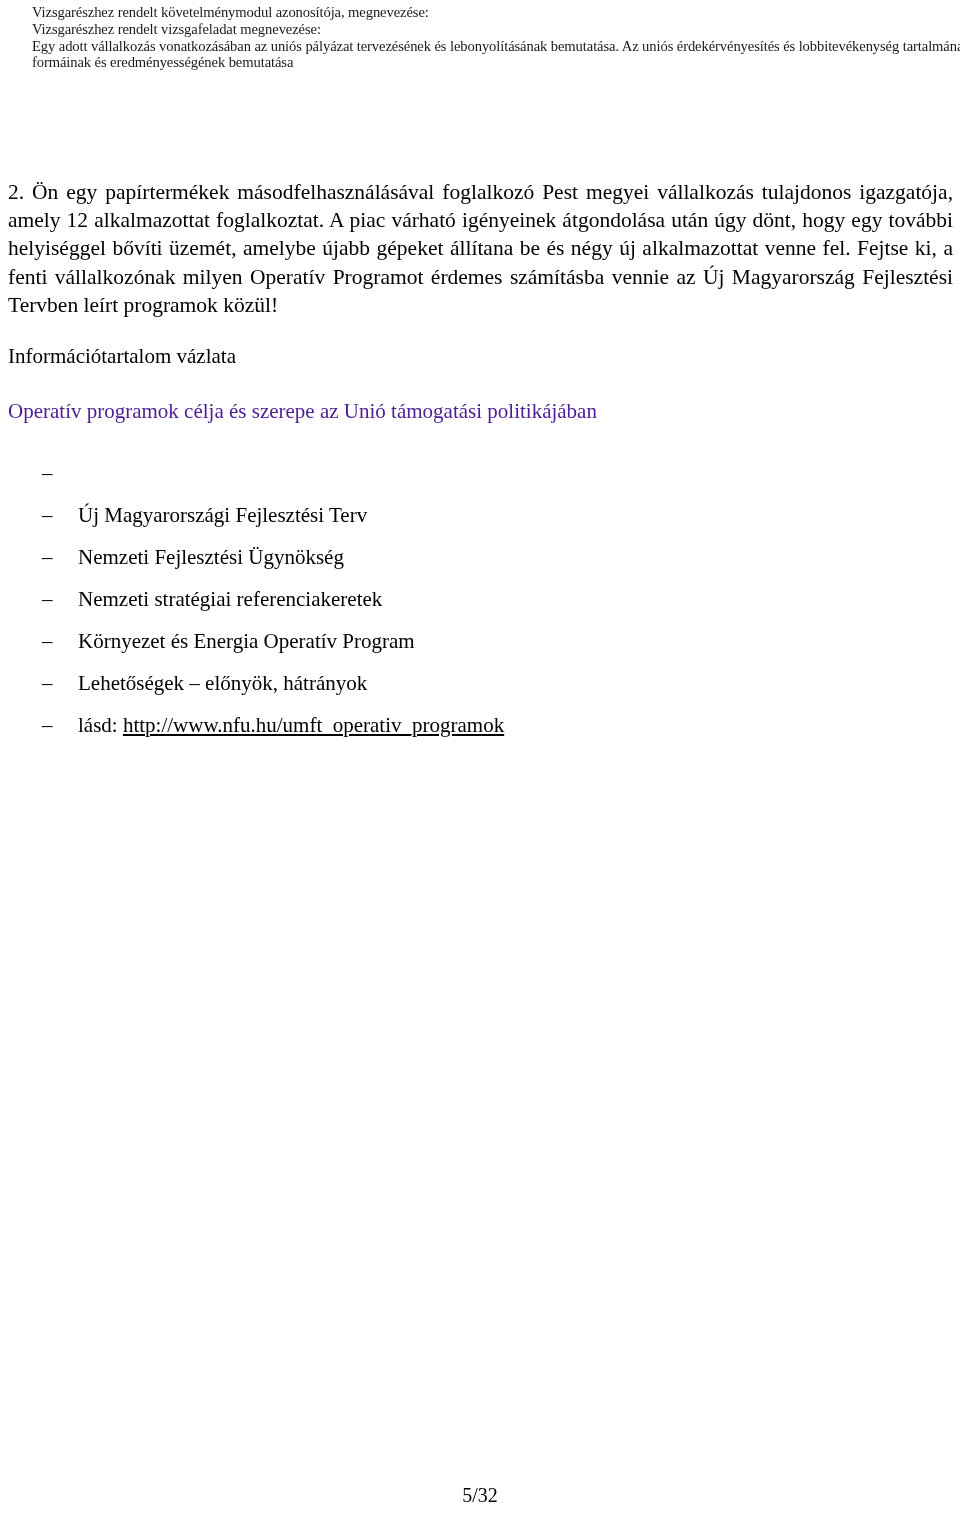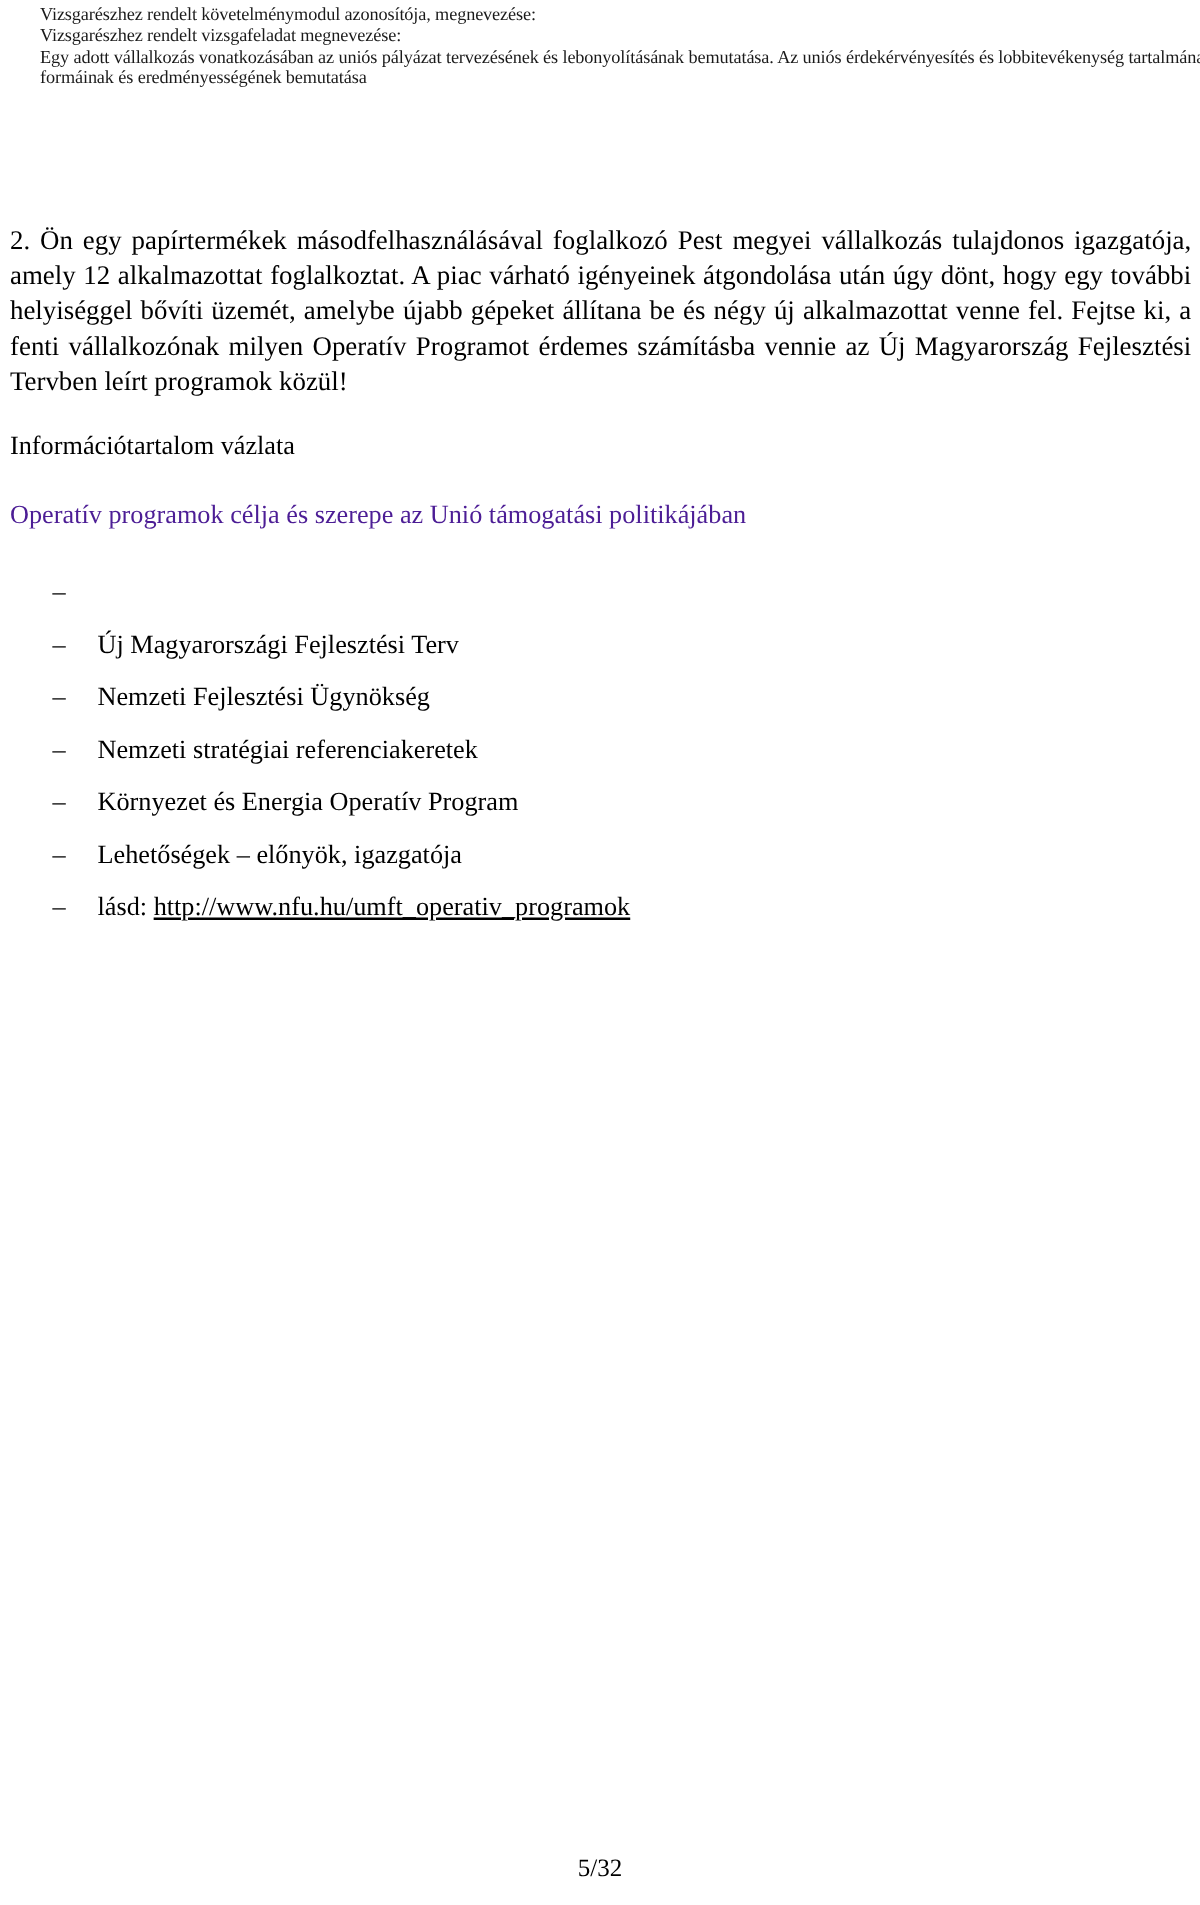--- a/index.html
+++ b/index.html
@@ -171,21 +171,21 @@
     <li class="outline-item">
       <span class="bullet">–</span>
       <span class="item-text">Nemzeti stratégiai referenciakeretek</span>
     </li>
     <li class="outline-item">
       <span class="bullet">–</span>
       <span class="item-text">Környezet és Energia Operatív Program</span>
     </li>
     <li class="outline-item">
       <span class="bullet">–</span>
-      <span class="item-text">Lehetőségek – előnyök, igazgatója</span>
+      <span class="item-text">Lehetőségek – előnyök, hátrányok</span>
     </li>
     <li class="outline-item link">
       <span class="bullet">–</span>
       <span class="item-text"><span class="prefix">lásd: </span><span class="url">http://www.nfu.hu/umft_operativ_programok</span></span>
     </li>
   </ul>
 
   <div class="page-footer">5/32</div>
 
 </div>

